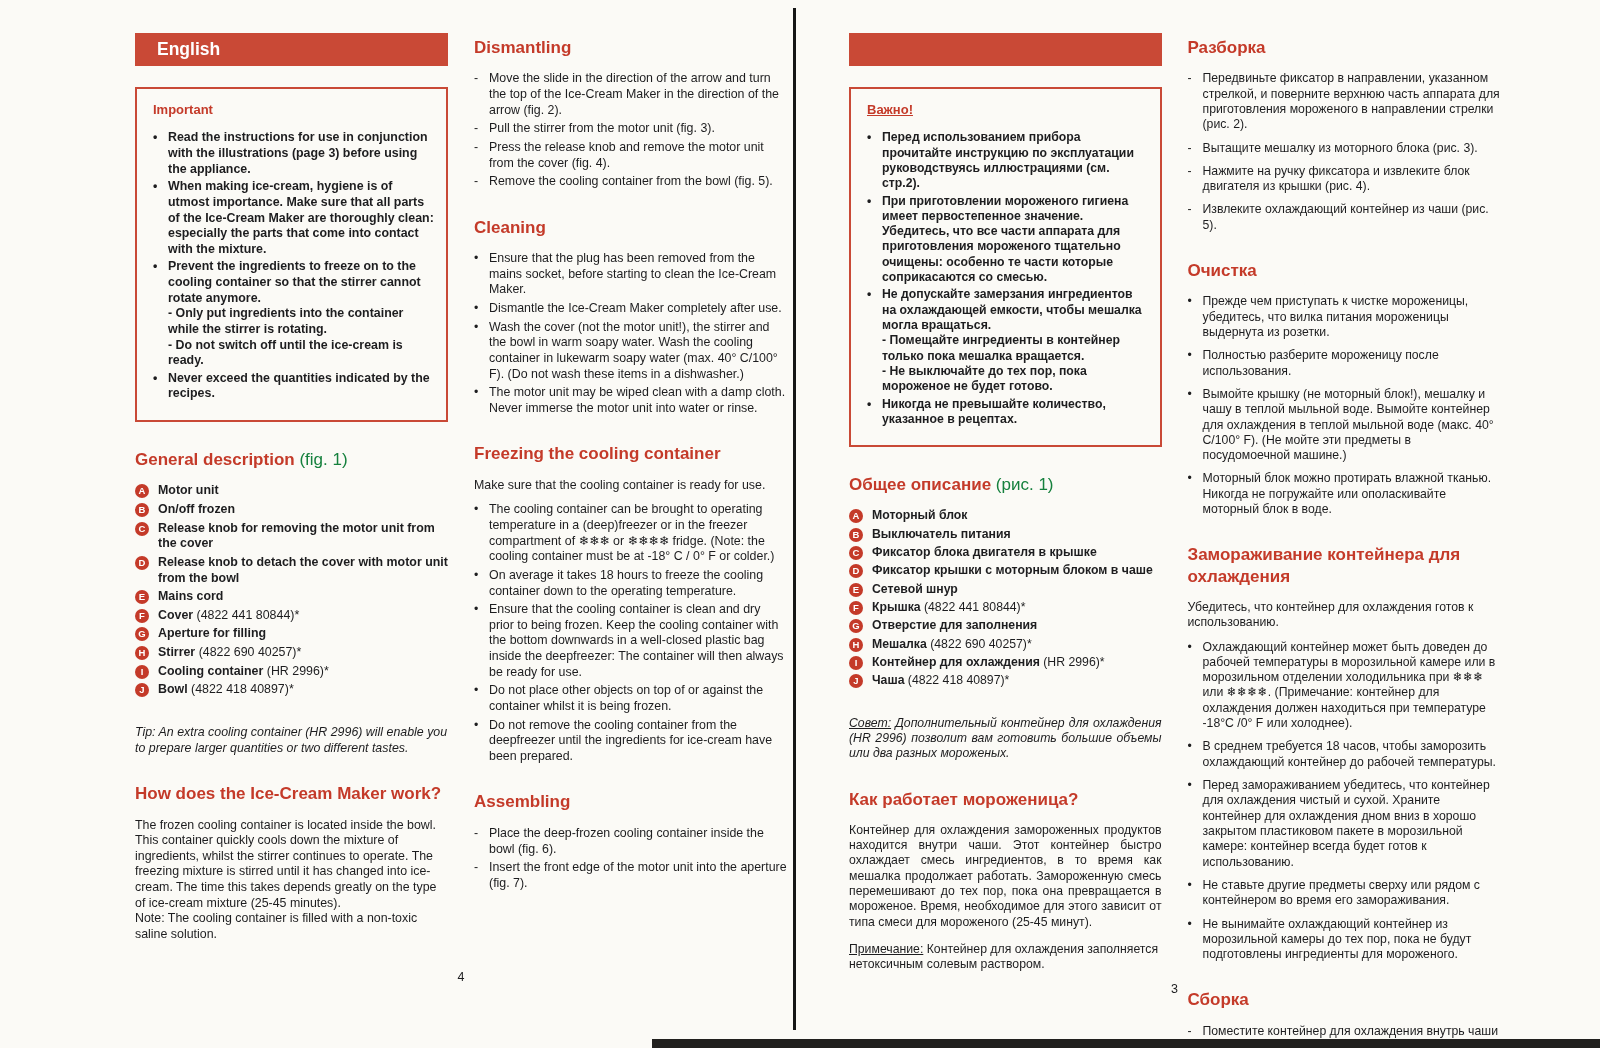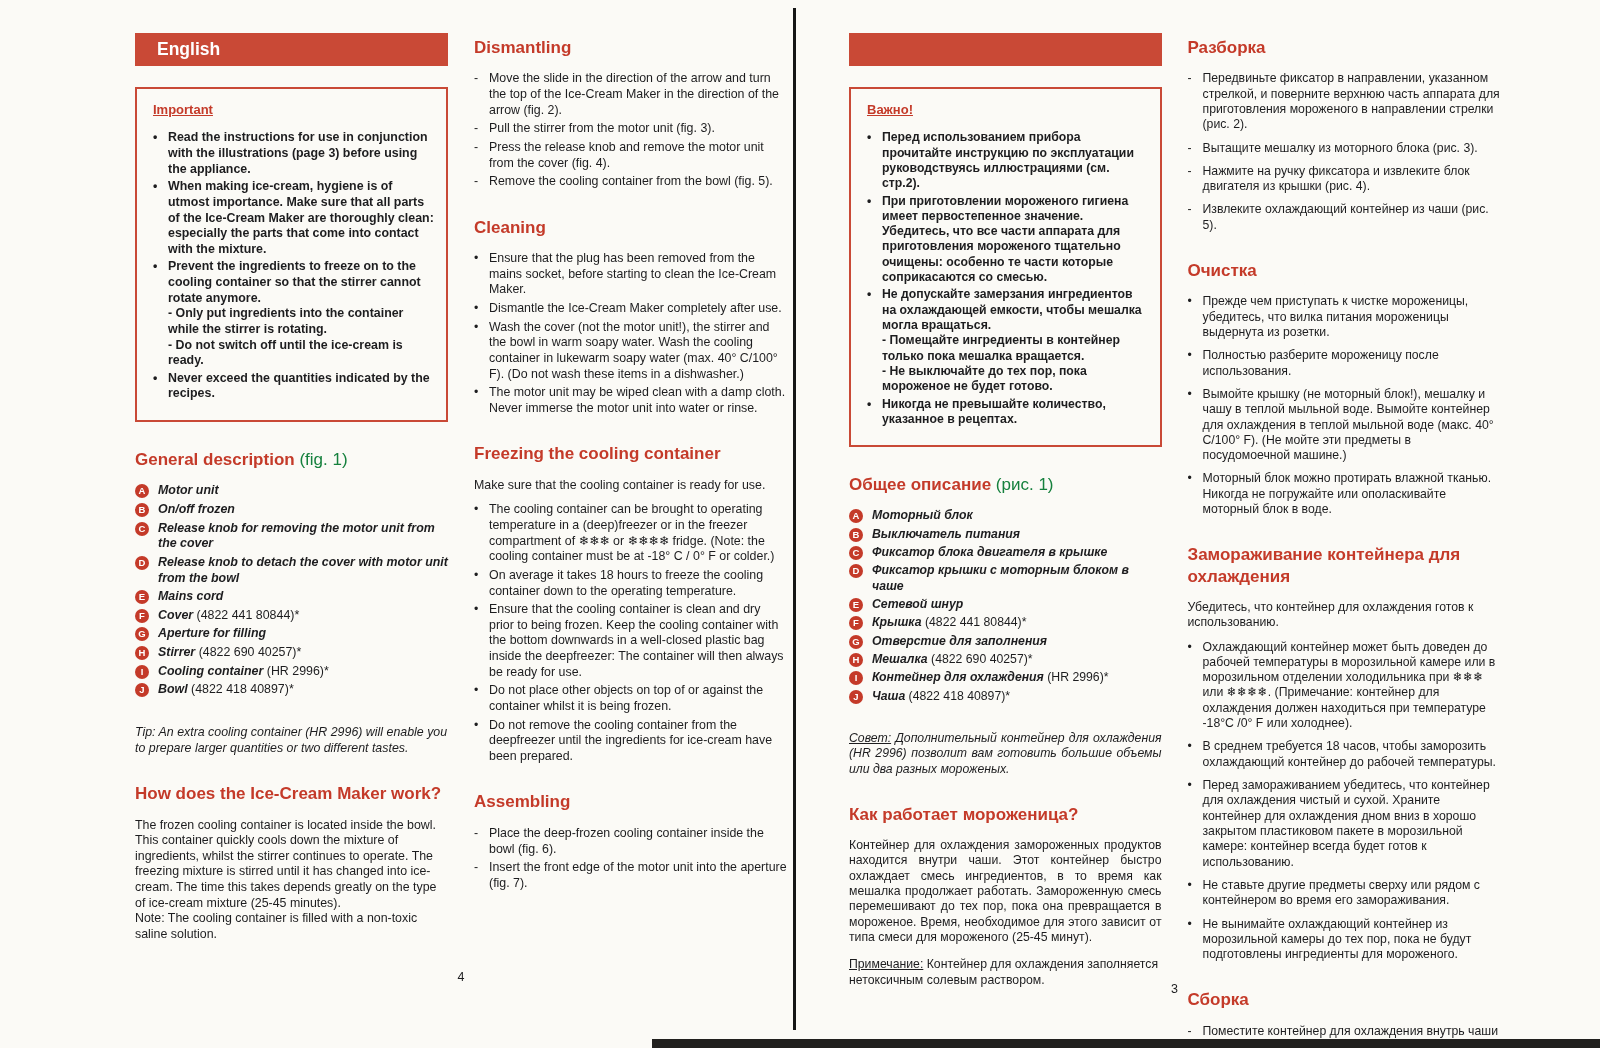--- a/index.html
+++ b/index.html
@@ -15,31 +15,31 @@
   .divider{position:absolute;left:793px;top:8px;width:3px;height:1022px;background:#161616;}
   .cols{display:flex;gap:26px;}
   .col{flex:1;min-width:0;font-size:12.4px;line-height:1.26;}
   .page-right .col{font-size:12.25px;line-height:1.25;}
   .banner{height:33px;background:#c94936;color:#ffffff;font-size:17.5px;font-weight:bold;
           line-height:33px;padding-left:22px;margin-bottom:21px;}
   .heading{color:#c43a29;font-weight:bold;font-size:17px;margin:27px 0 13px;}
   .heading .fig{color:#15803d;font-weight:normal;}
   .heading.first{margin-top:4px;}
   .imp-box{border:2.5px solid #c94936;padding:13px 12px 16px 16px;}
-  .imp-title{color:#c43a29;font-weight:bold;font-size:13px;margin-bottom:12px;text-decoration:underline;}
+  .imp-title{color:#c43a29;font-weight:bold;font-size:13px;margin-bottom:12px;}
   .li{display:flex;margin-bottom:3px;}
   .li .mk{flex:none;width:15px;}
   .li .tx{flex:1;white-space:pre-line;}
   .imp-box .li{font-weight:bold;margin-bottom:2px;}
   .gap .li{margin-bottom:8px;}
   .part{display:flex;margin-bottom:3px;}
   .badge{flex:none;width:14px;height:14px;border-radius:50%;background:#c43a29;color:#fff;
          font-size:9.5px;font-weight:bold;text-align:center;line-height:14px;margin:1px 9px 0 0;}
   .part .tx{flex:1;}
-  .part .nm{font-weight:bold;font-style:italic;}
+  .part .nm{font-weight:bold;}
   .italic{font-style:italic;}
   .u{text-decoration:underline;}
   .justify{text-align:justify;}
   .note{margin-top:6px;}
   .tip{margin-top:27px;}
   .note-p{margin-top:12px;}
   .body-p{white-space:pre-line;}
   .intro{margin-bottom:9px;}
   .page-num{position:absolute;font-size:12.5px;color:#1d1d1f;}
   .page-left .page-num{bottom:64px;left:96px;right:46px;text-align:center;}

